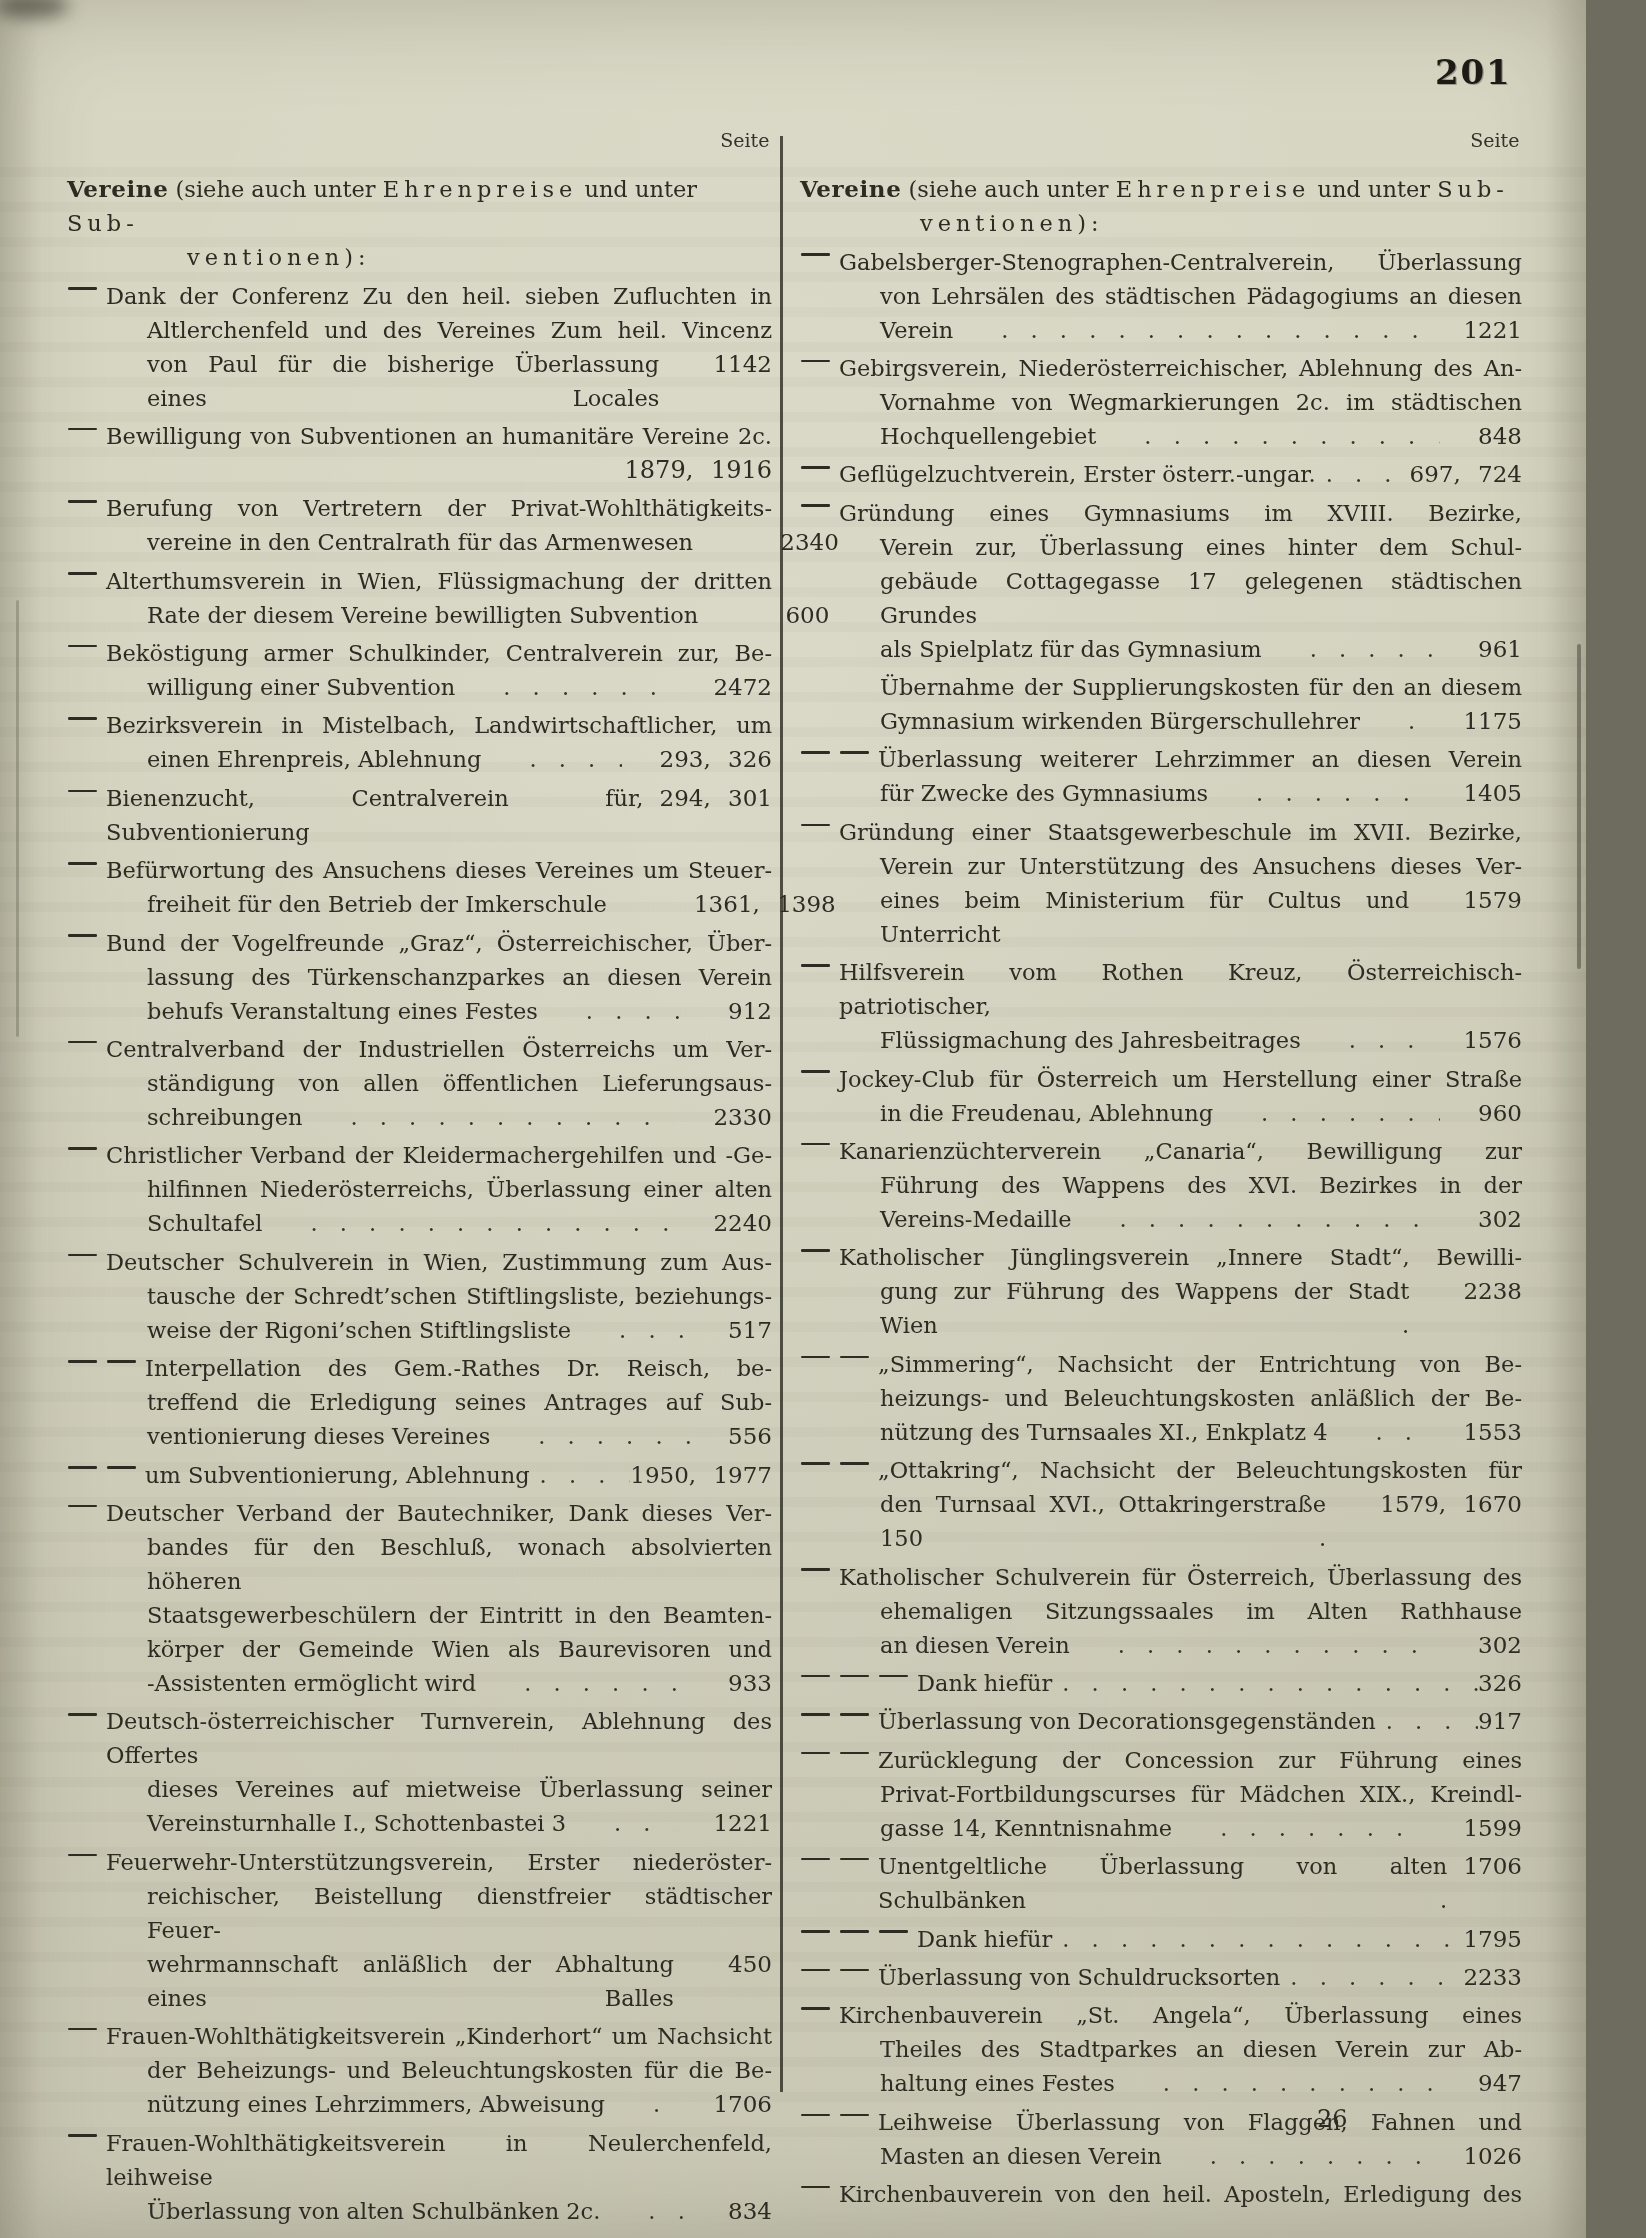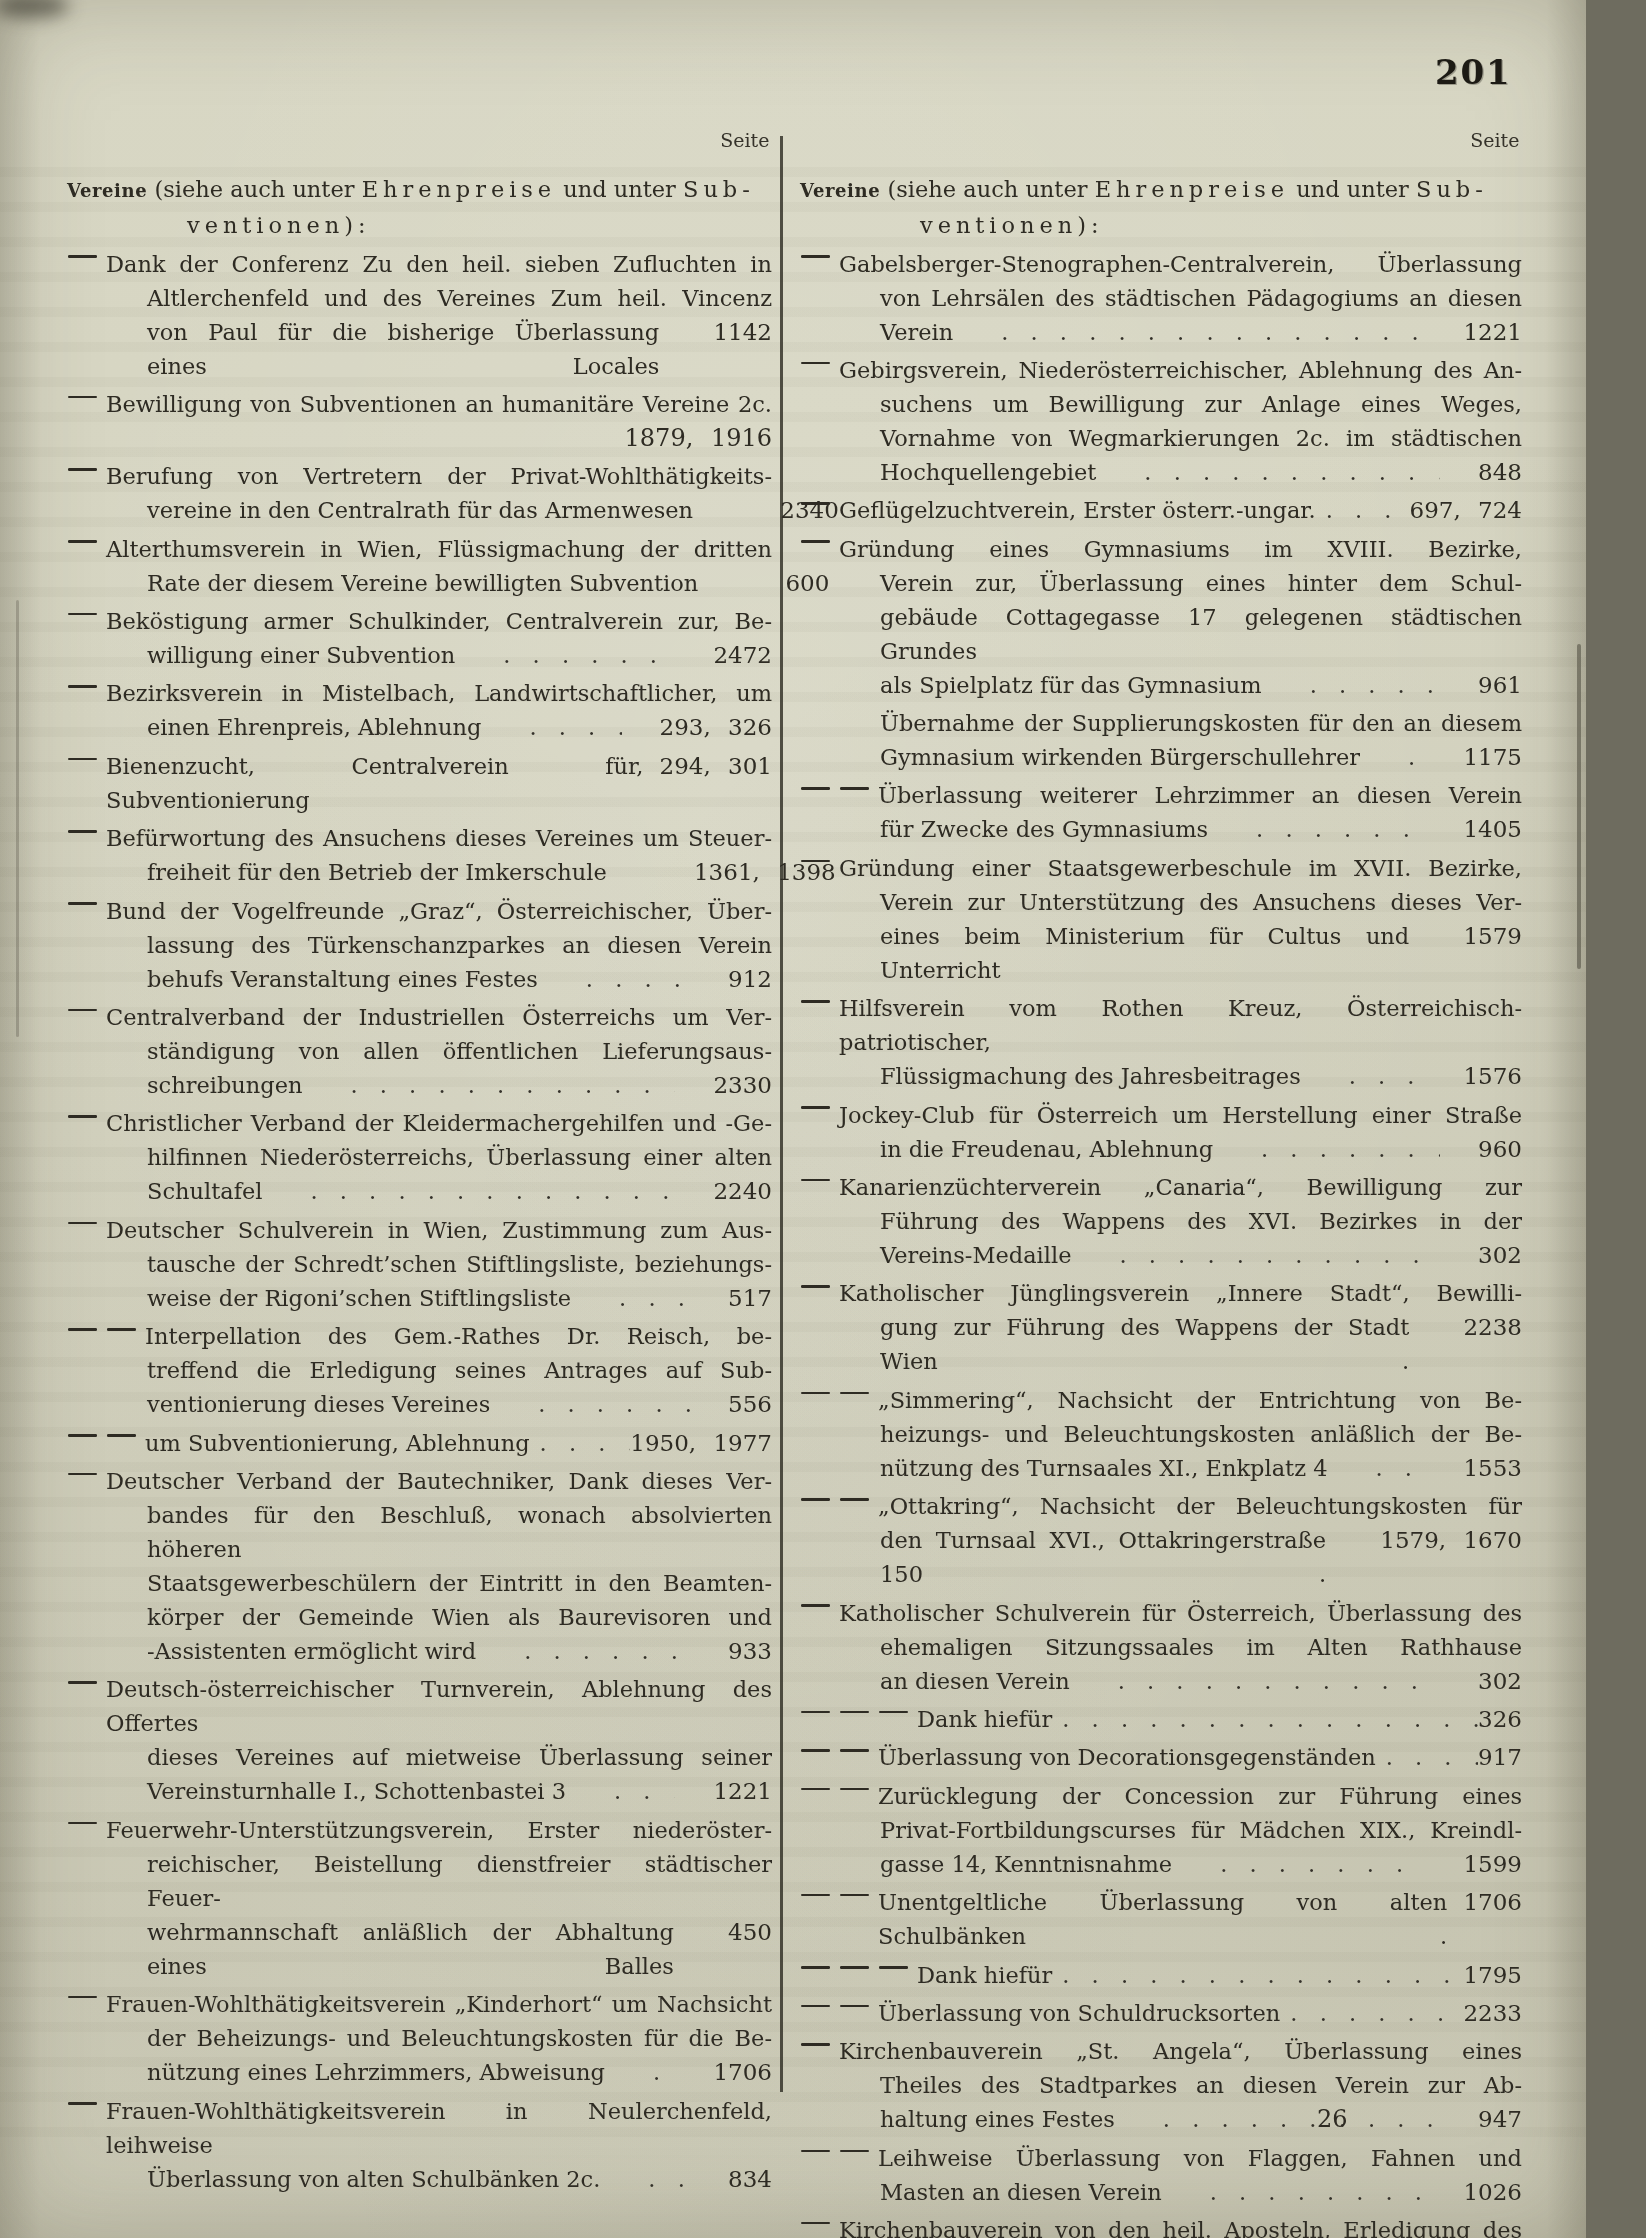--- a/index.html
+++ b/index.html
@@ -56,21 +56,21 @@
     content:". . . . . . . . . . . . . . . . . . . . . . . . . . . . . . . . . . . .";
     letter-spacing:7.5px;padding-left:10px;
   }
   .pages{white-space:nowrap;word-spacing:10px;font-size:23px;text-align:right;}
   .lnum{display:flex;}
   .lnum .pages{margin-left:auto;font-size:24px;}
   .dash{display:inline-block;width:39px;flex:none;position:relative;}
   .dash::before{content:"";position:absolute;left:1.2px;top:-16.2px;width:29px;height:2.5px;background:#2e2b23;border-radius:1.2px;}
 
   .header-entry{margin-bottom:5px;}
-  .header-entry .bold{font-weight:700;font-size:18px;letter-spacing:0.6px;}
+  .header-entry .bold{font-weight:700;font-size:23px;letter-spacing:0.6px;}
   .sp{letter-spacing:0.22em;}
   .hline2{margin-left:120px;}
 
   .sig{position:absolute;left:1317px;top:2105px;font-size:24px;color:#2e2b23;}
 </style>
 </head>
 <body>
 
 <div class="page">
   <div class="corner-smudge"></div>
@@ -320,21 +320,20 @@
             <span class="ftext">Verein</span>
             <span class="leader dots"></span>
             <span class="pages">1221</span>
           </div>
         </div>
         <div class="entry">
           <div class="line lbody">
             <span class="dash"></span>
             <span class="t">Gebirgsverein, Niederösterreichischer, Ablehnung des An-</span>
           </div>
-          <div class="line lc">suchens um Bewilligung zur Anlage eines Weges,</div>
           <div class="line lc">Vornahme von Wegmarkierungen 2c. im städtischen</div>
           <div class="line lf ind">
             <span class="ftext">Hochquellengebiet</span>
             <span class="leader dots"></span>
             <span class="pages">848</span>
           </div>
         </div>
         <div class="entry">
           <div class="line lf">
             <span class="dash"></span>

